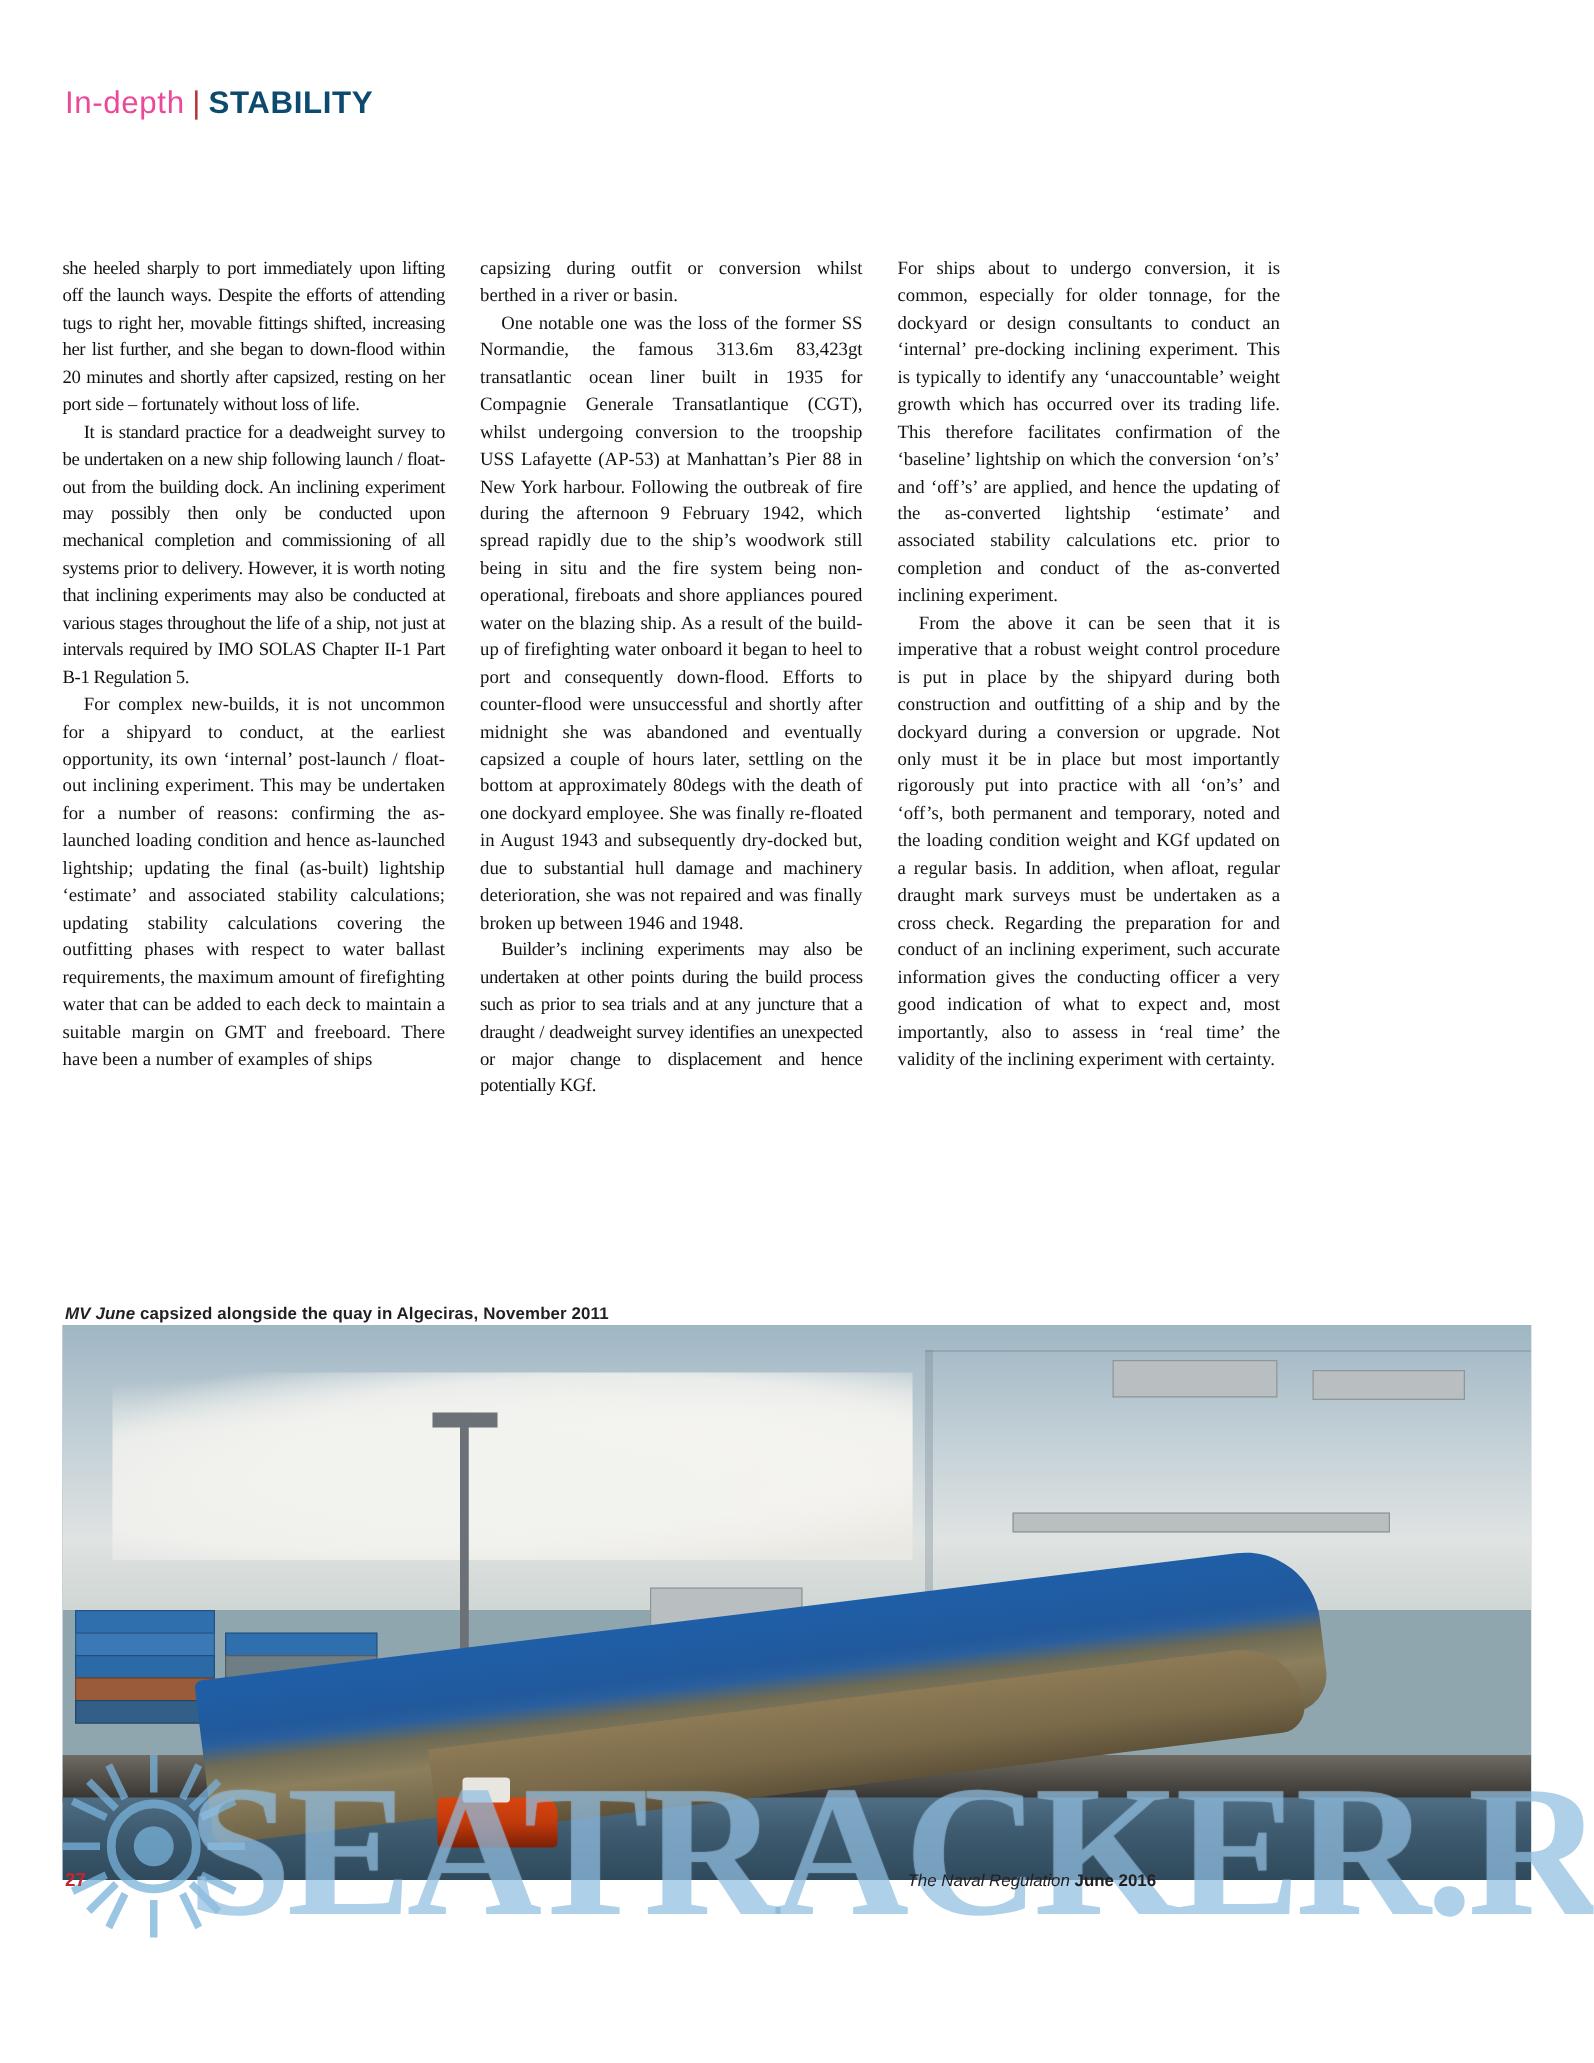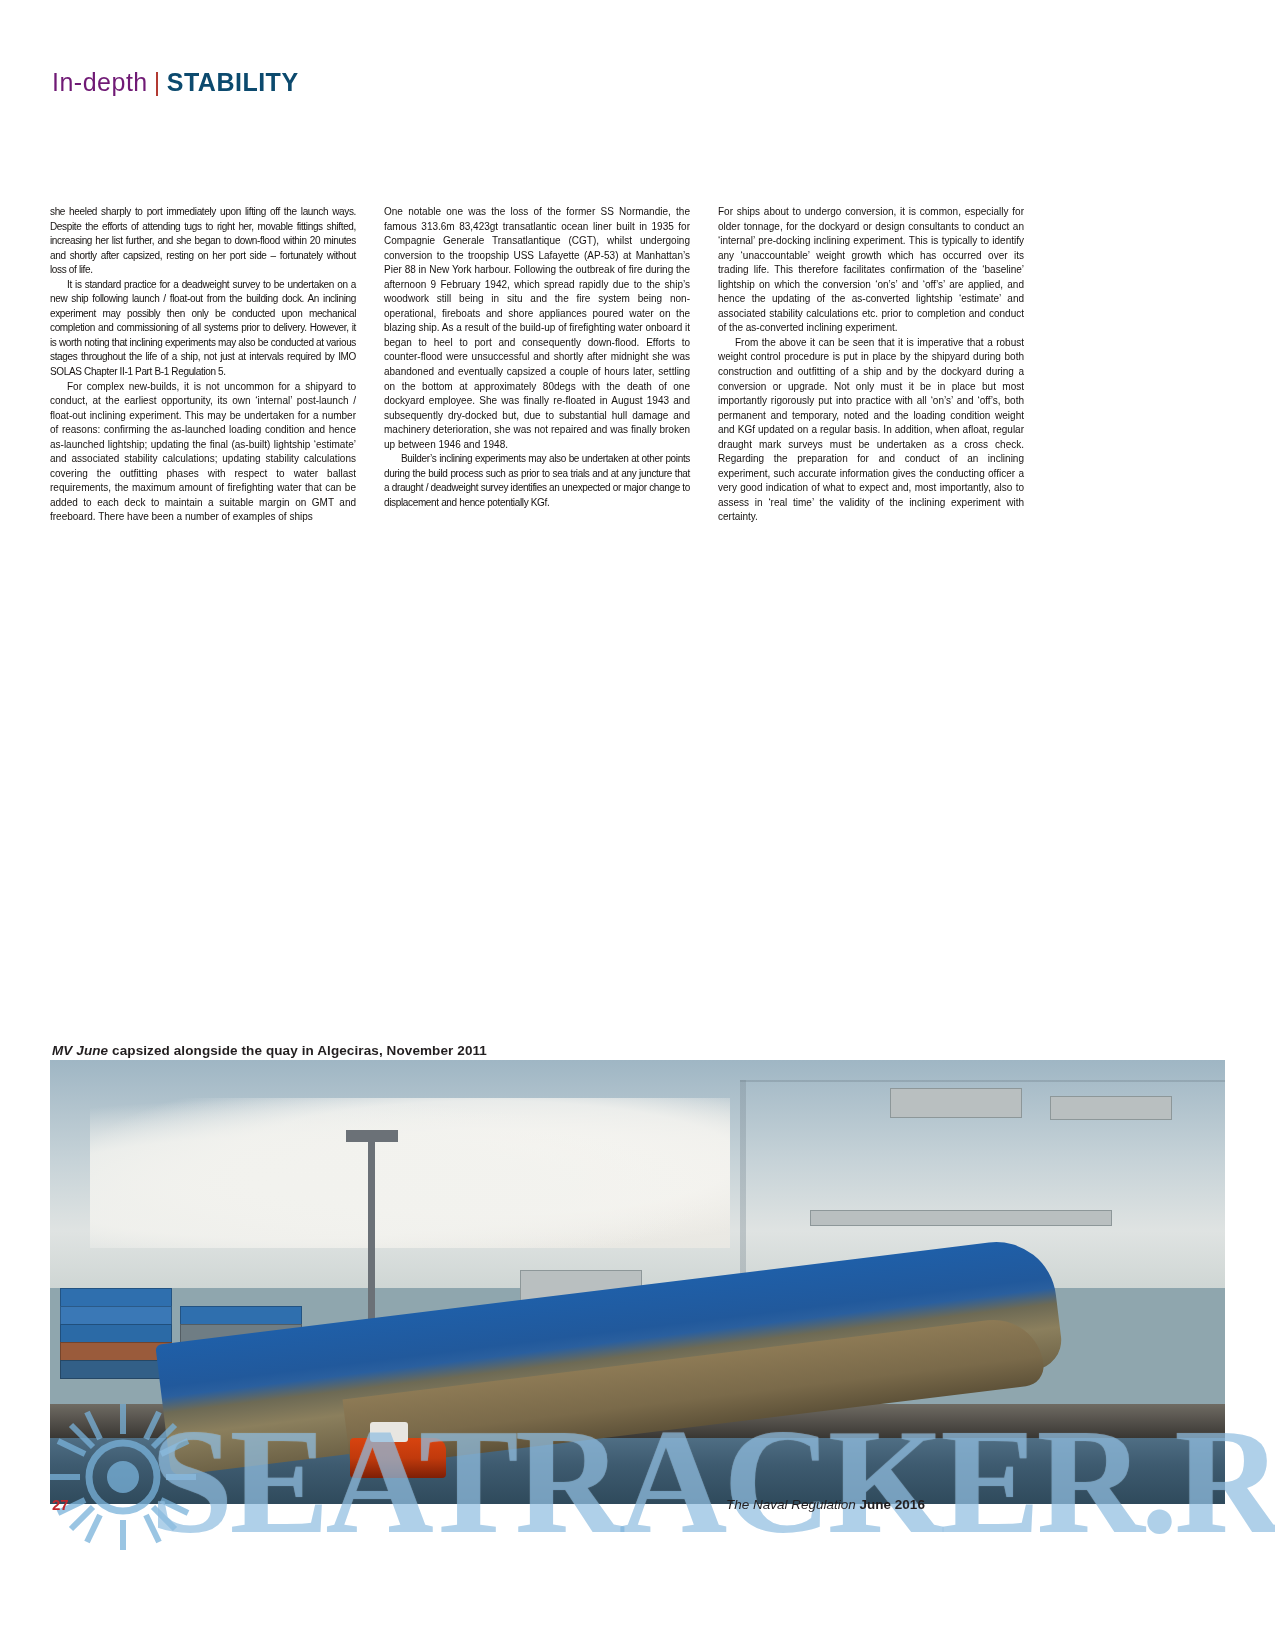--- a/index.html
+++ b/index.html
@@ -19,21 +19,21 @@
   
   .header {
     position: absolute;
     left: 52px;
     top: 68px;
     font-family: "Liberation Sans", sans-serif;
     font-size: 25px;
     letter-spacing: 0.5px;
   }
   .header .section {
-    color: #701a75;
+    color: #ec4899;
     font-weight: 400;
   }
   .header .divider {
     color: #b23a32;
     font-weight: 300;
     padding: 0 6px;
   }
   .header .topic {
     color: #0c4a6e;
     font-weight: 700;
@@ -47,25 +47,25 @@
     top: 205px;
     width: 1175px;
     display: flex;
     gap: 28px;
   }
   .col {
     width: 306px;
   }
   .col p {
     margin: 0;
-    font-size: 10px;
+    font-size: 15px;
     line-height: 1.455;
     text-align: justify;
     color: #15110f;
-    font-family: Liberation Sans, sans-serif;
+    font-family: Liberation Serif, serif;
   }
   .col p + p {
     text-indent: 17px;
   }
   .col p.tight {
     letter-spacing: -0.35px;
   }
 
   
   .caption {
@@ -210,20 +210,21 @@
 
   <div class="columns">
 
     <div class="col">
       <p class="tight">she heeled sharply to port immediately upon lifting off the launch ways. Despite the efforts of attending tugs to right her, movable fittings shifted, increasing her list further, and she began to down-flood within 20 minutes and shortly after capsized, resting on her port side – fortunately without loss of life.</p>
       <p class="tight">It is standard practice for a deadweight survey to be undertaken on a new ship following launch / float-out from the building dock. An inclining experiment may possibly then only be conducted upon mechanical completion and commissioning of all systems prior to delivery. However, it is worth noting that inclining experiments may also be conducted at various stages throughout the life of a ship, not just at intervals required by IMO SOLAS Chapter II-1 Part B-1 Regulation 5.</p>
       <p>For complex new-builds, it is not uncommon for a shipyard to conduct, at the earliest opportunity, its own ‘internal’ post-launch / float-out inclining experiment. This may be undertaken for a number of reasons: confirming the as-launched loading condition and hence as-launched lightship; updating the final (as-built) lightship ‘estimate’ and associated stability calculations; updating stability calculations covering the outfitting phases with respect to water ballast requirements, the maximum amount of firefighting water that can be added to each deck to maintain a suitable margin on GMT and freeboard. There have been a number of examples of ships</p>
     </div>
 
     <div class="col">
+      <p>capsizing during outfit or conversion whilst berthed in a river or basin.</p>
       <p>One notable one was the loss of the former SS Normandie, the famous 313.6m 83,423gt transatlantic ocean liner built in 1935 for Compagnie Generale Transatlantique (CGT), whilst undergoing conversion to the troopship USS Lafayette (AP-53) at Manhattan’s Pier 88 in New York harbour. Following the outbreak of fire during the afternoon 9 February 1942, which spread rapidly due to the ship’s woodwork still being in situ and the fire system being non-operational, fireboats and shore appliances poured water on the blazing ship. As a result of the build-up of firefighting water onboard it began to heel to port and consequently down-flood. Efforts to counter-flood were unsuccessful and shortly after midnight she was abandoned and eventually capsized a couple of hours later, settling on the bottom at approximately 80degs with the death of one dockyard employee. She was finally re-floated in August 1943 and subsequently dry-docked but, due to substantial hull damage and machinery deterioration, she was not repaired and was finally broken up between 1946 and 1948.</p>
       <p class="tight">Builder’s inclining experiments may also be undertaken at other points during the build process such as prior to sea trials and at any juncture that a draught / deadweight survey identifies an unexpected or major change to displacement and hence potentially KGf.</p>
     </div>
 
     <div class="col">
       <p>For ships about to undergo conversion, it is common, especially for older tonnage, for the dockyard or design consultants to conduct an ‘internal’ pre-docking inclining experiment. This is typically to identify any ‘unaccountable’ weight growth which has occurred over its trading life. This therefore facilitates confirmation of the ‘baseline’ lightship on which the conversion ‘on’s’ and ‘off’s’ are applied, and hence the updating of the as-converted lightship ‘estimate’ and associated stability calculations etc. prior to completion and conduct of the as-converted inclining experiment.</p>
       <p>From the above it can be seen that it is imperative that a robust weight control procedure is put in place by the shipyard during both construction and outfitting of a ship and by the dockyard during a conversion or upgrade. Not only must it be in place but most importantly rigorously put into practice with all ‘on’s’ and ‘off’s, both permanent and temporary, noted and the loading condition weight and KGf updated on a regular basis. In addition, when afloat, regular draught mark surveys must be undertaken as a cross check. Regarding the preparation for and conduct of an inclining experiment, such accurate information gives the conducting officer a very good indication of what to expect and, most importantly, also to assess in ‘real time’ the validity of the inclining experiment with certainty.</p>
     </div>
 
   </div>

